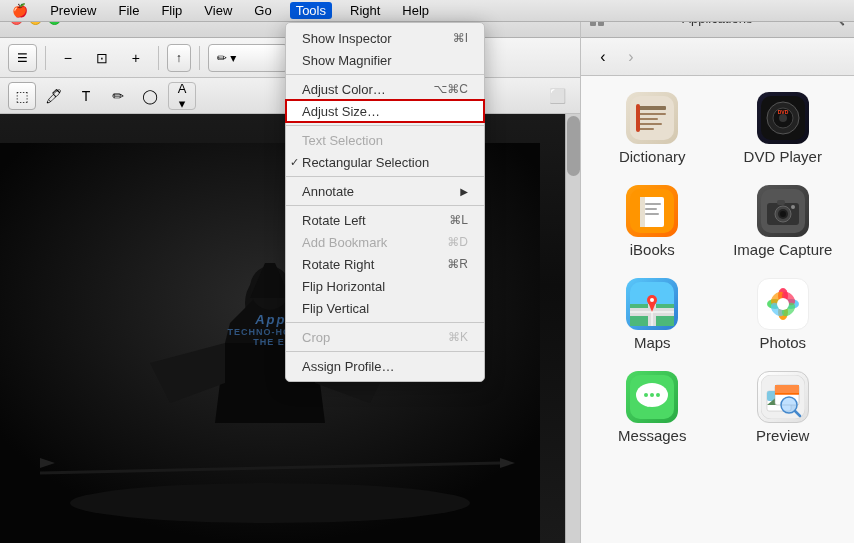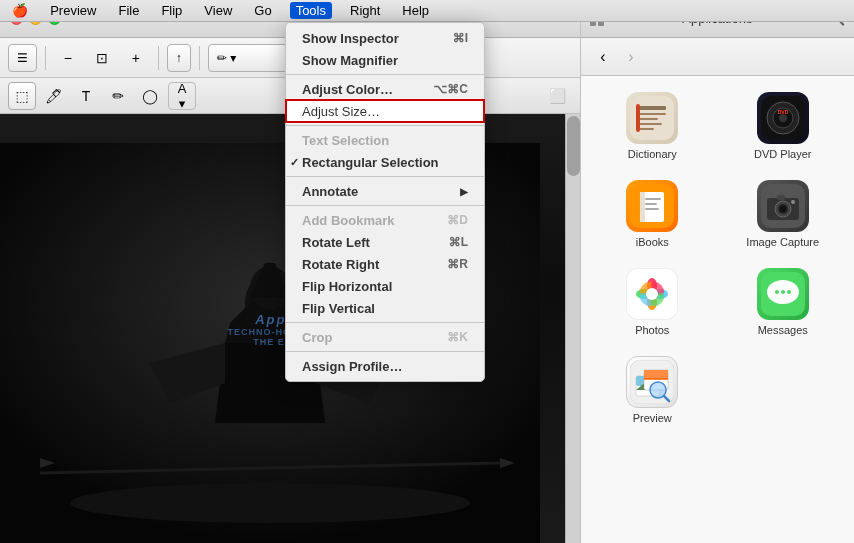--- a/index.html
+++ b/index.html
@@ -187,21 +187,20 @@
     }
     .menu-item {
       height: 22px;
       display: flex;
       align-items: center;
       padding: 0 16px;
       font-size: 13px;
       cursor: pointer;
       position: relative;
       color: #333;
-      font-weight: bold;
     }
     .menu-item.disabled {
       color: #aaa;
       cursor: default;
       text-align: center;
     }
     .menu-item .shortcut {
       margin-left: auto;
       font-size: 12px;
       color: #666;
@@ -269,21 +268,21 @@
       width: 52px;
       height: 52px;
       border-radius: 12px;
       display: flex;
       align-items: center;
       justify-content: center;
       font-size: 28px;
       position: relative;
     }
     .app-label {
-      font-size: 11px;
+      font-size: 15px;
       color: #333;
       text-align: center;
     }
 
     
     .icon-dictionary { background: linear-gradient(135deg, #e8e0d0 0%, #d4c8b0 100%); }
     .icon-dvd { background: linear-gradient(135deg, #1a1a2e 0%, #0d0d1a 100%); color: white; }
     .icon-ibooks { background: linear-gradient(135deg, #ff9f0a 0%, #ff6b00 100%); }
     .icon-imagecap { background: linear-gradient(135deg, #555 0%, #333 100%); }
     .icon-maps { background: linear-gradient(135deg, #5ac8fa 0%, #2d7dd2 100%); }
@@ -434,28 +433,28 @@
     <span>Rectangular Selection</span>
   </div>
   <div class="menu-separator"></div>
 
   <div class="menu-item">
     <span>Annotate</span>
     <span class="arrow">▶</span>
   </div>
   <div class="menu-separator"></div>
 
+  <div class="menu-item">
+    <span>Rotate Left</span>
+    <span class="shortcut">⌘L</span>
+  </div>
+
   <div class="menu-item disabled">
     <span>Add Bookmark</span>
     <span class="shortcut" style="color:#bbb;">⌘D</span>
-  </div>
-
-  <div class="menu-item">
-    <span>Rotate Left</span>
-    <span class="shortcut">⌘L</span>
   </div>
 
   <div class="menu-item">
     <span>Rotate Right</span>
     <span class="shortcut">⌘R</span>
   </div>
 
   <div class="menu-item">
     <span>Flip Horizontal</span>
   </div>
@@ -549,20 +548,39 @@
           <circle cx="22" cy="25" r="8" fill="#444" stroke="#666" stroke-width="1"></circle>
           <circle cx="22" cy="25" r="5" fill="#222"></circle>
           <circle cx="22" cy="25" r="3" fill="#111"></circle>
           <rect x="16" y="11" width="8" height="5" rx="2" fill="#444"></rect>
           <circle cx="32" cy="18" r="2" fill="#888"></circle>
         </svg>
       </div>
       <span class="app-label">Image Capture</span>
     </div>
 
+    <div class="app-item">
+      <div class="app-icon icon-maps">
+        <svg width="44" height="44" viewBox="0 0 44 44">
+          <rect width="44" height="44" rx="10" fill="#5ac8fa"></rect>
+          <rect x="0" y="22" width="44" height="22" rx="0" fill="#4db87a"></rect>
+          <rect x="0" y="36" width="44" height="8" rx="10" fill="#4db87a"></rect>
+
+          <rect x="18" y="22" width="8" height="22" fill="#ddd"></rect>
+          <rect x="0" y="26" width="44" height="8" fill="#ddd"></rect>
+          <rect x="21" y="22" width="2" height="22" fill="#fff" opacity="0.5"></rect>
+          <rect x="0" y="29" width="44" height="2" fill="#fff" opacity="0.5"></rect>
+
+          <circle cx="22" cy="18" r="5" fill="#ff3b30"></circle>
+          <polygon points="22,30 18,20 26,20" fill="#ff3b30"></polygon>
+          <circle cx="22" cy="18" r="2" fill="white"></circle>
+        </svg>
+      </div>
+      <span class="app-label">Maps</span>
+    </div>
 
     <div class="app-item">
       <div class="app-icon" style="background: white; border: 1px solid #eee;">
         <svg width="44" height="44" viewBox="0 0 44 44">
           <rect width="44" height="44" rx="10" fill="white"></rect>
 
           <ellipse cx="22" cy="14" rx="5" ry="8" fill="#ff2d55" opacity="0.9"></ellipse>
           <ellipse cx="22" cy="30" rx="5" ry="8" fill="#ff9500" opacity="0.9"></ellipse>
           <ellipse cx="14" cy="22" rx="8" ry="5" fill="#4cd964" opacity="0.9"></ellipse>
           <ellipse cx="30" cy="22" rx="8" ry="5" fill="#5ac8fa" opacity="0.9"></ellipse>

